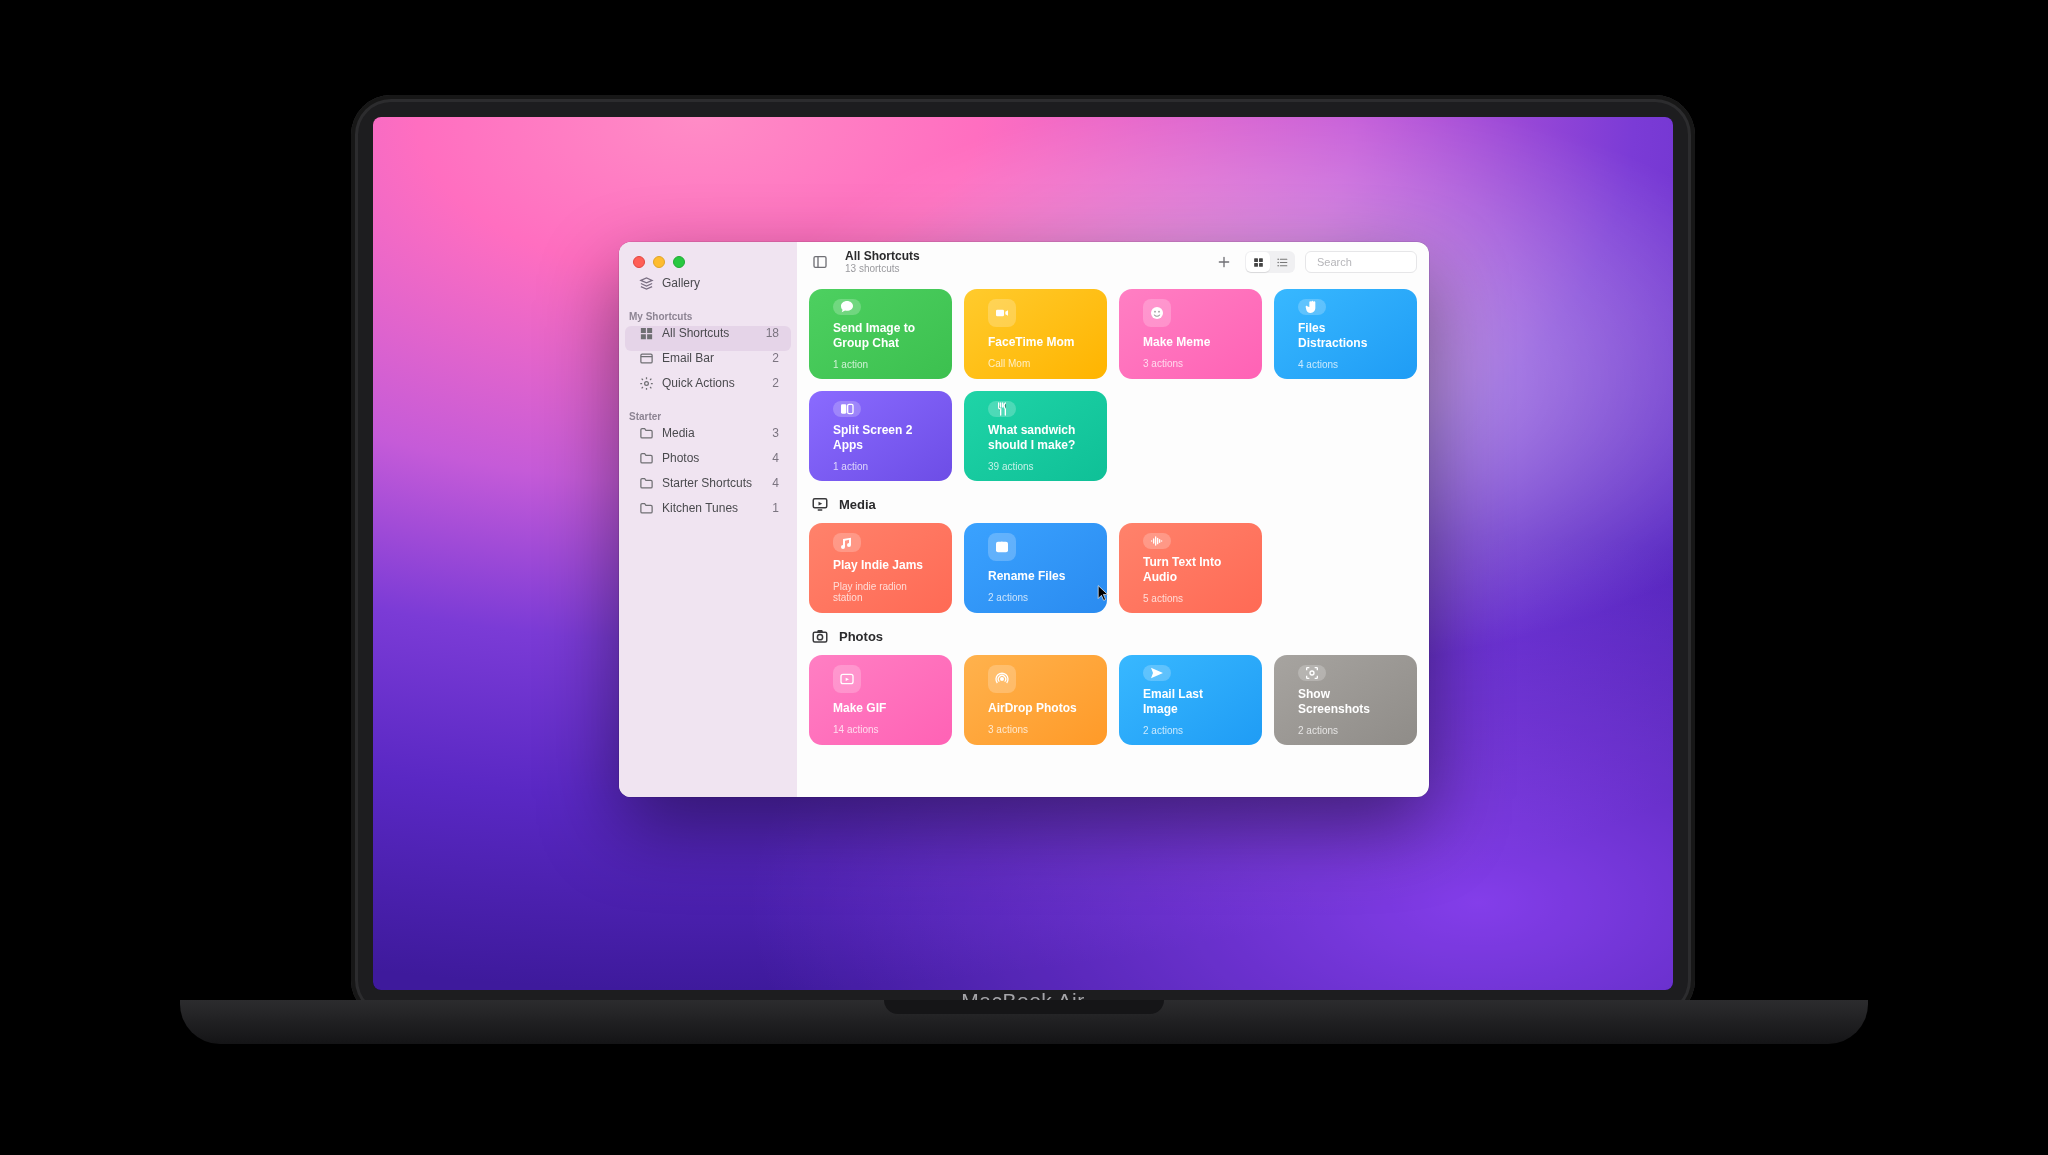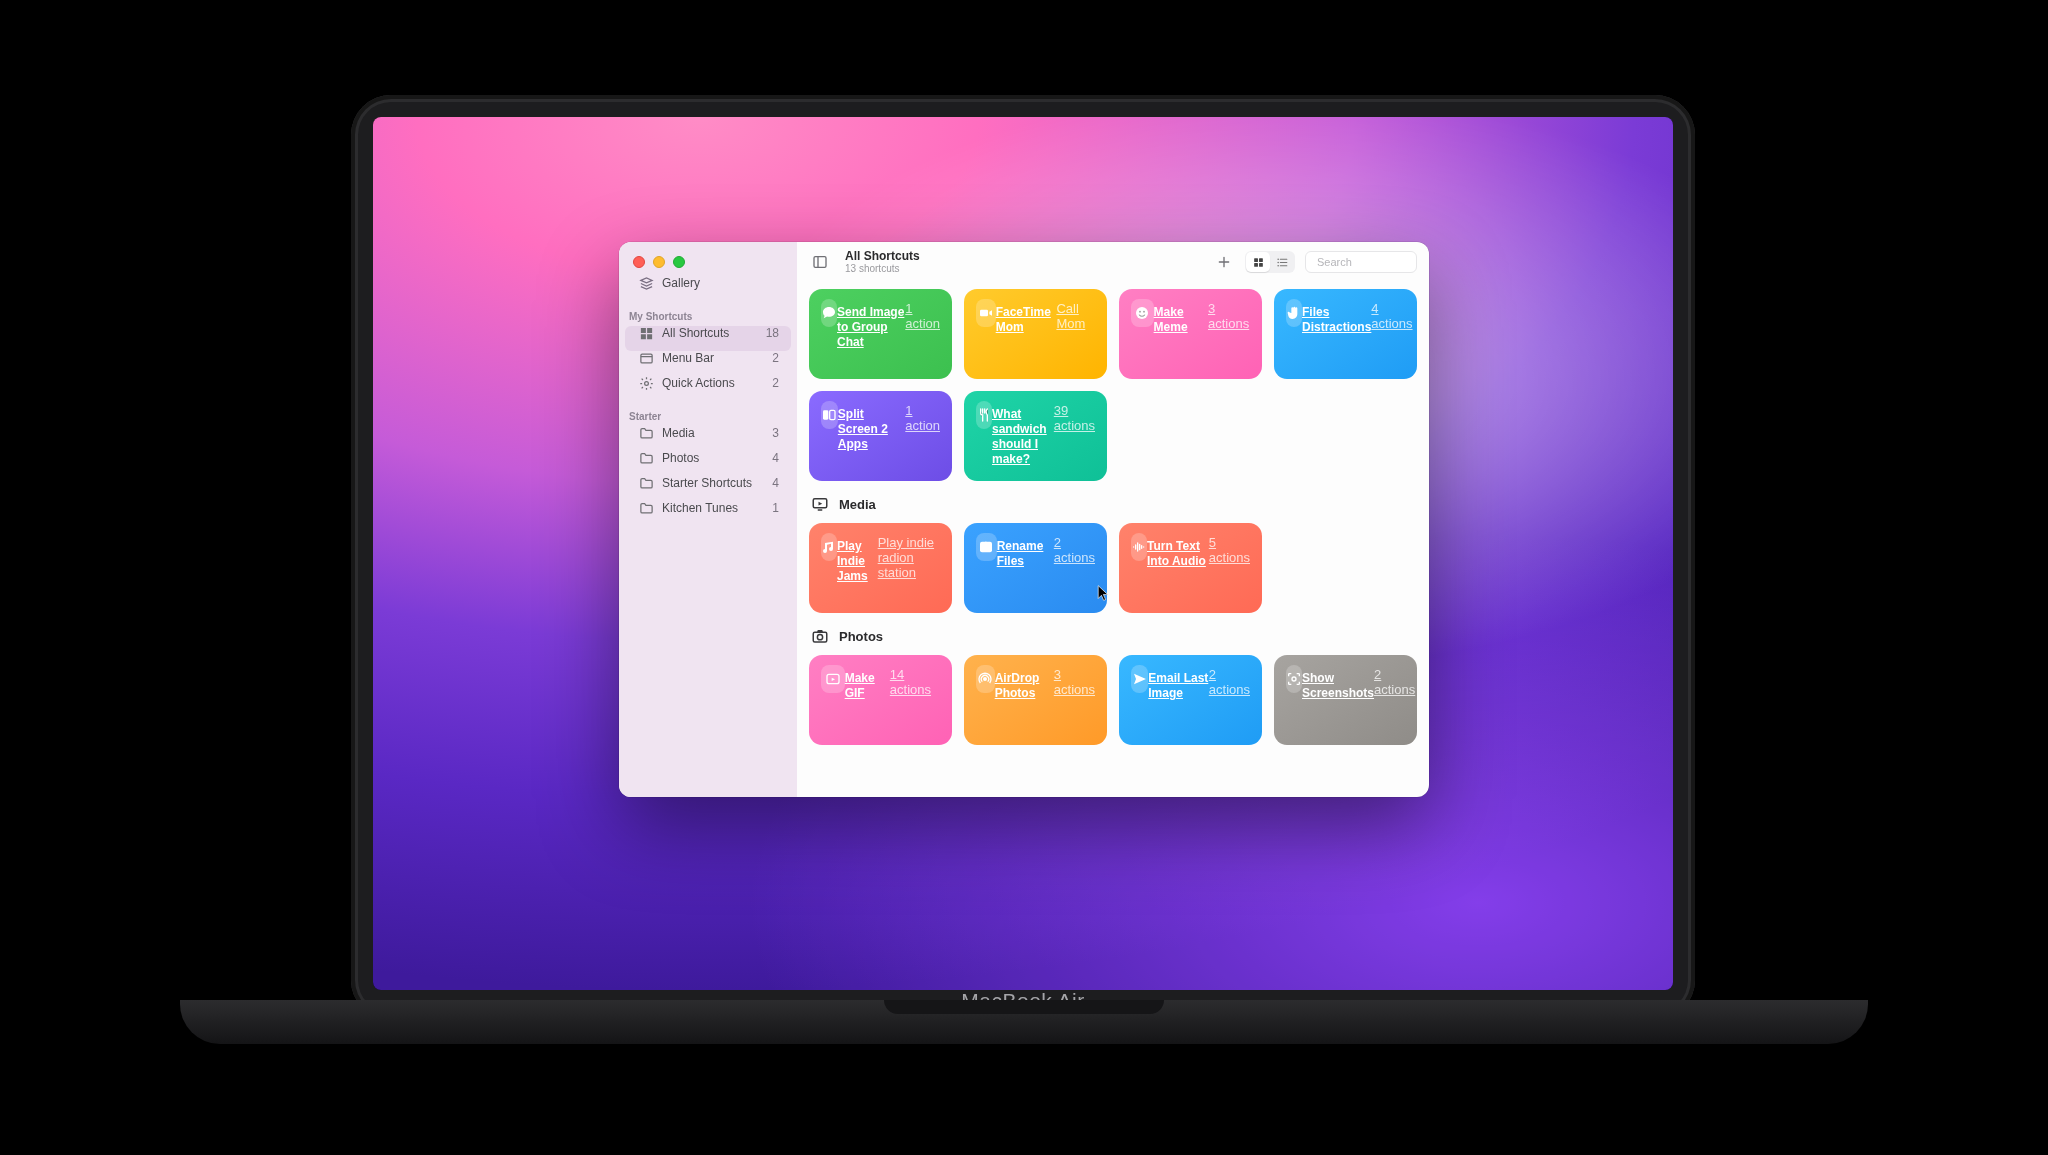--- a/index.html
+++ b/index.html
@@ -60,25 +60,25 @@
   .searchbox input::placeholder{color:#b6b6ba;}
   .searchbox svg{width:12px;height:12px;color:#8c8c90;}
 
   .content{flex:1;overflow:auto;padding:0 12px 12px 12px;}
   .section-head{display:flex;align-items:center;gap:10px;padding:14px 2px 10px 2px;}
   .section-head .ic{width:18px;height:18px;display:flex;align-items:center;justify-content:center;color:#3a3a3c;}
   .section-head .ic svg{width:18px;height:18px;}
   .section-head .lbl{font-size:13px;font-weight:600;color:#2a2a2c;}
 
   .grid{display:grid;grid-template-columns:repeat(4,1fr);gap:12px;}
-  .card{position:relative;height:90px;border-radius:13px;padding:10px 12px;color:#fff;display:flex;cursor:default;overflow:hidden;text-decoration:underline;}
+  .card{position:relative;height:90px;border-radius:13px;padding:10px 24px;color:#fff;display:flex;flex-direction:column;cursor:default;overflow:hidden;}
   .card .ic{width:28px;height:28px;border-radius:8px;background:rgba(255,255,255,0.22);display:flex;align-items:center;justify-content:center;margin-bottom:auto;}
   .card .ic svg{width:16px;height:16px;}
   .card .ttl{font-size:12px;font-weight:600;line-height:1.25;margin-top:6px;}
-  .card .sub{font-size:13px;opacity:0.75;margin-top:2px;}
+  .card .sub{font-size:10px;opacity:0.75;margin-top:8px;}
 
   
   .g-green{background:linear-gradient(145deg,#4dd060,#3cc04f);} 
   .g-yellow{background:linear-gradient(145deg,#ffcb2d,#ffb400);} 
   .g-pink{background:linear-gradient(145deg,#ff7fc3,#ff62b5);} 
   .g-blue{background:linear-gradient(145deg,#38b8ff,#1f9cf5);} 
   .g-purple{background:linear-gradient(145deg,#8a6bff,#6d4de6);} 
   .g-red{background:linear-gradient(145deg,#ff6b63,#f94d4d);} 
   .g-teal{background:linear-gradient(145deg,#1fd4a7,#0fc097);} 
   .g-coral{background:linear-gradient(145deg,#ff826b,#ff6a55);} 
@@ -235,21 +235,21 @@
                 </span>
     <span>All Shortcuts</span>
     <span class="cnt">18</span>
               </div>
               <div class="side-row">
                 <span class="ic" style="color:#6f6f73">
                   <svg>
                     <use href="#i-menubar"></use>
                   </svg>
                 </span>
-    <span>Menu Bar</span>
+    <span>Email Bar</span>
     <span class="cnt">2</span>
               </div>
               <div class="side-row">
                 <span class="ic" style="color:#6f6f73">
                   <svg>
                     <use href="#i-gear"></use>
                   </svg>
                 </span>
     <span>Quick Actions</span>
     <span class="cnt">2</span>

